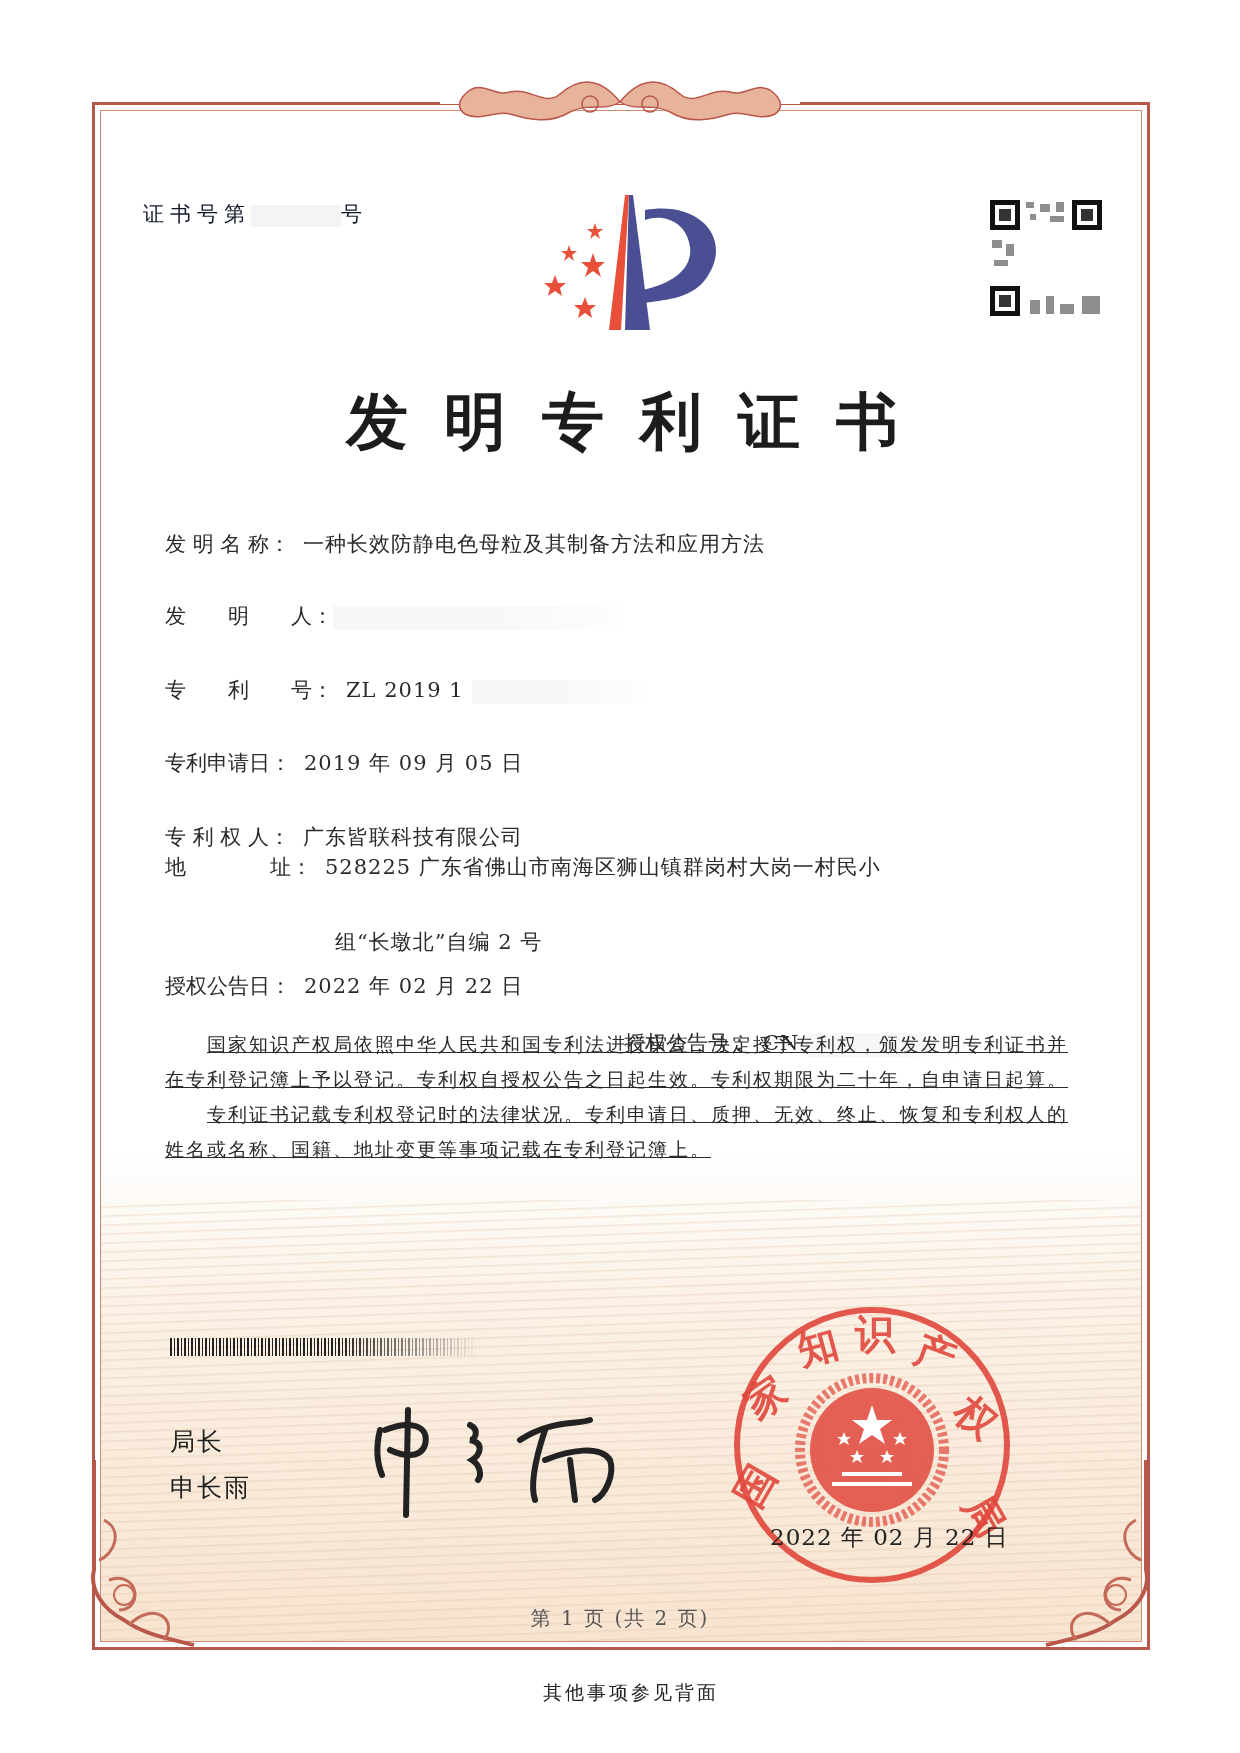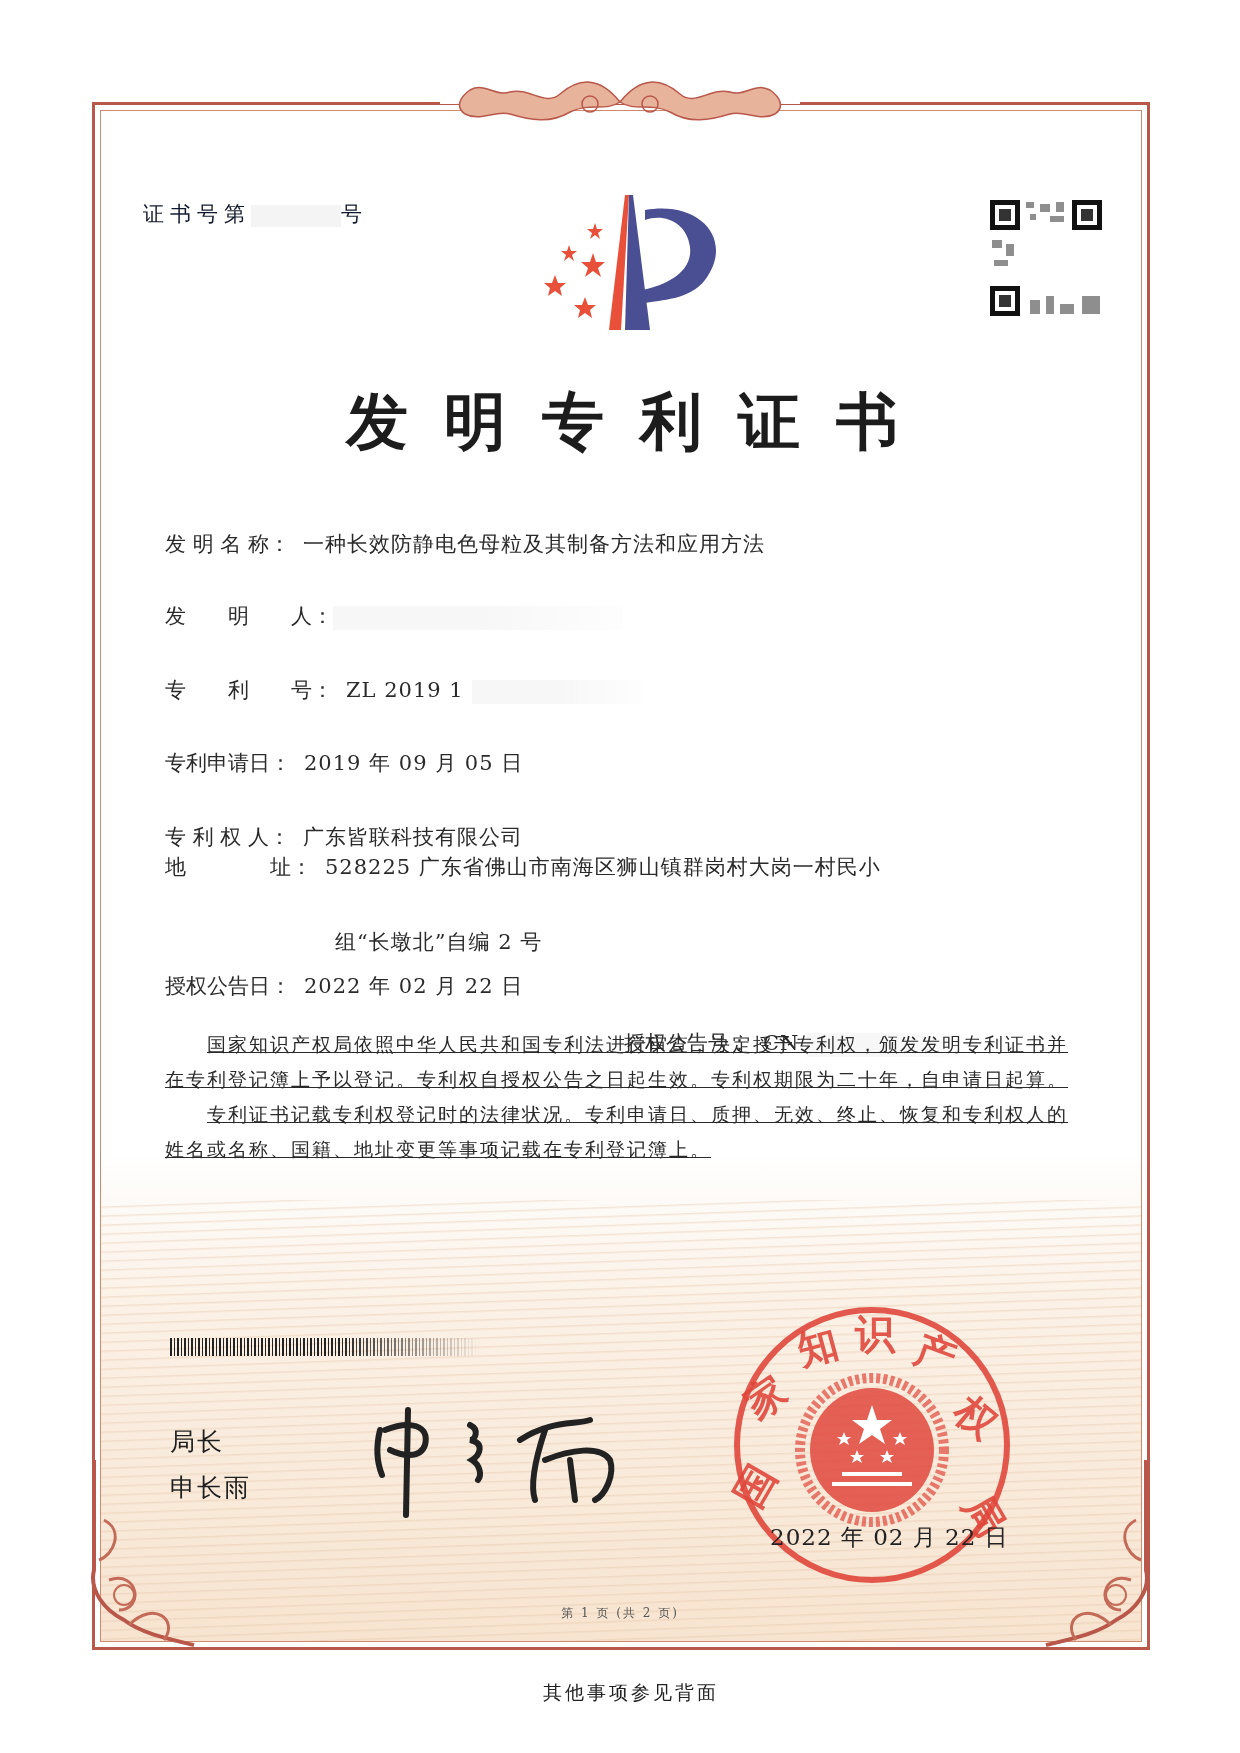--- a/index.html
+++ b/index.html
@@ -26,21 +26,21 @@
   .redact{display:inline-block;height:24px;background:linear-gradient(90deg,rgba(235,235,235,0.4),rgba(245,245,245,0.8),rgba(250,250,250,0.3));vertical-align:middle;}
   .para{position:absolute;left:165px;width:920px;font-size:19px;line-height:35px;color:#2a2a2a;letter-spacing:2px;}
   .para p{margin:0;text-indent:42px;}
   .barcode{position:absolute;left:170px;top:1338px;width:310px;height:18px;
        background:repeating-linear-gradient(90deg,#222 0px,#222 2px,transparent 2px,transparent 4px,#222 4px,#222 5px,transparent 5px,transparent 7px);
        -webkit-mask-image:linear-gradient(90deg,#000 55%,transparent 100%);mask-image:linear-gradient(90deg,#000 55%,transparent 100%);}
   .director{position:absolute;left:170px;font-size:25px;color:#1e1e1e;font-family:"DejaVu Sans","Liberation Sans",sans-serif;letter-spacing:2px;}
   .signature{position:absolute;left:370px;top:1405px;width:260px;height:120px;}
   .seal{position:absolute;left:727px;top:1300px;width:290px;height:290px;}
   .seal-date{position:absolute;left:770px;top:1522px;font-size:23px;color:#222;letter-spacing:1px;}
-  .page-no{position:absolute;left:0;width:1240px;top:1605px;text-align:center;font-size:12px;color:#555;letter-spacing:2px;}
+  .page-no{position:absolute;left:0;width:1240px;top:1605px;text-align:center;font-size:20px;color:#555;letter-spacing:2px;}
   .footer-note{position:absolute;left:0;width:1240px;top:1680px;text-align:center;font-size:19px;color:#222;letter-spacing:3px;padding-left:11px;}
 </style>
 </head>
 <body>
 
 <div class="frame-inner"></div>
 <div class="waves"></div>
 <div class="frame-outer"></div>
 
 <svg class="ornament-top" viewBox="0 0 360 60">

